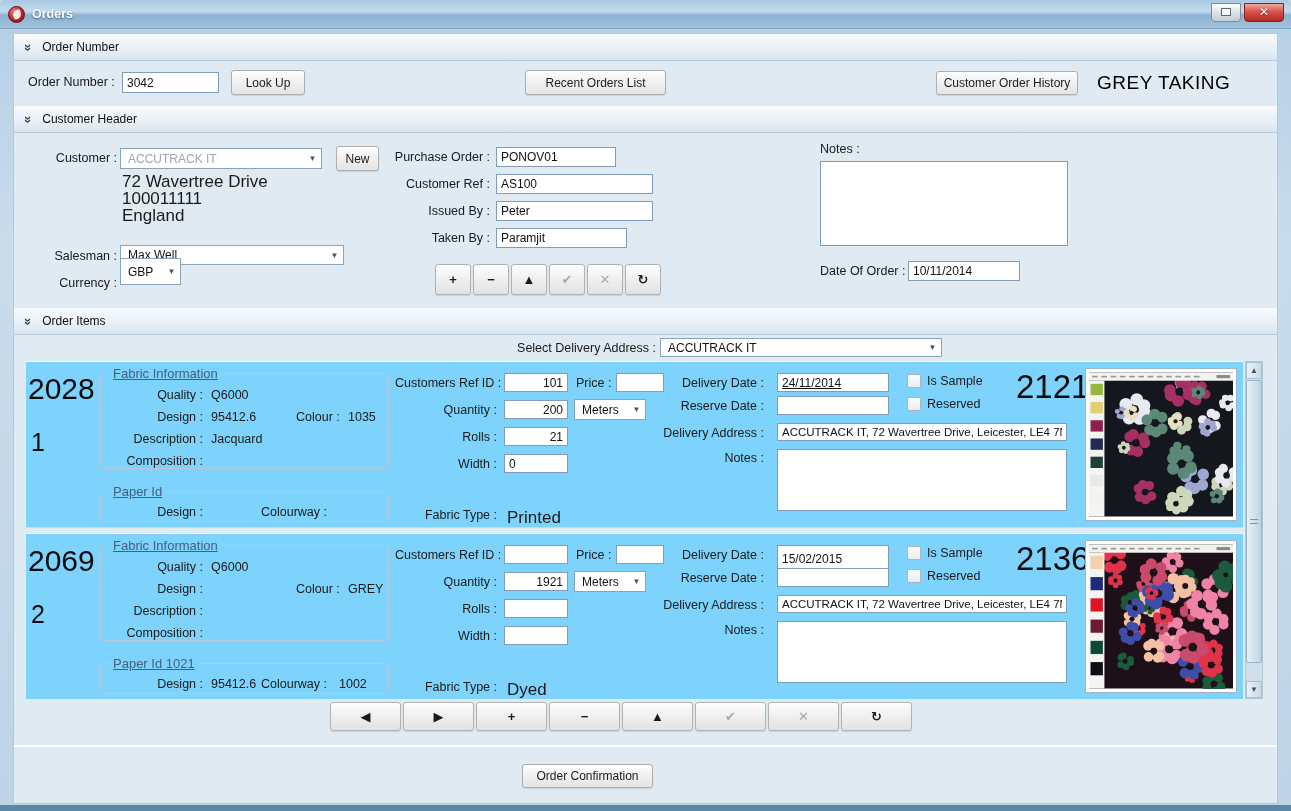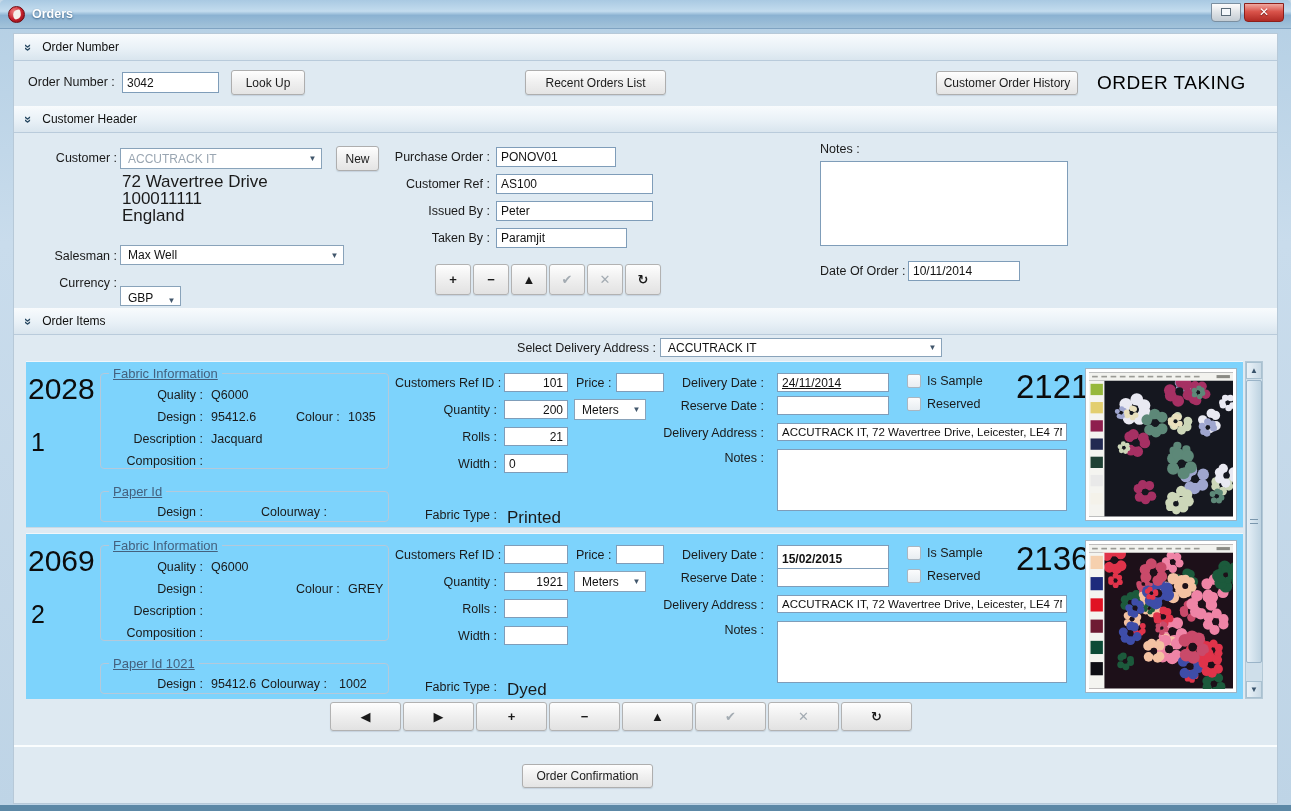--- a/index.html
+++ b/index.html
@@ -131,21 +131,21 @@
       <span class="chevron">»</span>
       <span class="section-label">Order Number</span>
     </div>
 
     <div class="row-ordernum">
       <span class="lbl" style="left:14px; top:14px;">Order Number :</span>
       <input class="fld" style="left: 108px; top: 11px; width: 97px; height: 21px;" value="3042">
       <button class="btn" style="left:217px; top:9px; width:74px; height:25px;">Look Up</button>
       <button class="btn" style="left:511px; top:9px; width:141px; height:25px;">Recent Orders List</button>
       <button class="btn" style="left:922px; top:10px; width:142px; height:24px;">Customer Order History</button>
-      <span class="heading-big" style="left:1083px; top:11px;">ORDER TAKING</span>
+      <span class="heading-big" style="left:1083px; top:11px;">GREY TAKING</span>
     </div>
 
     <div class="section-bar">
       <span class="chevron">»</span>
       <span class="section-label">Customer Header</span>
     </div>
 
     <div class="cust-area">
       <span class="lbl r" style="left:30px; top:18px; width:73px;">Customer :</span>
       <div class="combo ghost" style="left:106px; top:15px; width:202px; height:21px;">
@@ -156,21 +156,21 @@
       <span class="val" style="left:108px; top:39px;">72 Wavertree Drive</span>
       <span class="val" style="left:108px; top:56px;">100011111</span>
       <span class="val" style="left:108px; top:73px;">England</span>
 
       <span class="lbl r" style="left:30px; top:116px; width:73px;">Salesman :</span>
       <div class="combo" style="left:106px; top:112px; width:224px; height:20px;">
         <span>Max Well</span>
         <span class="arrow">▼</span>
       </div>
       <span class="lbl r" style="left:30px; top:143px; width:73px;">Currency :</span>
-      <div class="combo" style="left:106px; top:153px; width:61px; height:20px;align-items:flex-end;">
+      <div class="combo" style="left:106px; top:125px; width:61px; height:27px;">
         <span>GBP</span>
         <span class="arrow">▼</span>
       </div>
 
       <span class="lbl r" style="left:376px; top:17px; width:100px;">Purchase Order :</span>
       <input class="fld" style="left: 482px; top: 14px; width: 120px; height: 20px;" value="PONOV01">
       <span class="lbl r" style="left:376px; top:44px; width:100px;">Customer Ref :</span>
       <input class="fld" style="left: 482px; top: 41px; width: 157px; height: 20px;" value="AS100">
       <span class="lbl r" style="left:376px; top:71px; width:100px;">Issued By :</span>
       <input class="fld" style="left: 482px; top: 68px; width: 157px; height: 20px;" value="Peter">
@@ -514,21 +514,21 @@
     <span class="lbl r" style="left:369px; top:68px; width:102px;">Rolls :</span>
     <input class="fld num" style="left: 478px; top: 65px; width: 64px; height: 19px;" value="">
 
     <span class="lbl r" style="left:369px; top:95px; width:102px;">Width :</span>
     <input class="fld" style="left: 478px; top: 92px; width: 64px; height: 19px;" value="">
 
     <span class="lbl r" style="left:369px; top:146px; width:102px;">Fabric Type :</span>
     <span class="val" style="left:481px; top:146px;">Dyed</span>
 
     <span class="lbl r" style="left:640px; top:14px; width:98px;">Delivery Date :</span>
-    <input class="fld" style="left: 751px; top: 11px; width: 112px; height: 27px; font-weight: bold;" value="15/02/2015">
+    <input class="fld" style="left: 751px; top: 11px; width: 112px; height: 27px;" value="15/02/2015">
     <span class="lbl r" style="left:640px; top:37px; width:98px;">Reserve Date :</span>
     <input class="fld" style="left: 751px; top: 34px; width: 112px; height: 19px;" value="">
 
     <div class="cbox" style="left:881px; top:12px;">
       <span class="cb"></span>
       <span class="cblabel">Is Sample</span>
     </div>
     <div class="cbox" style="left:881px; top:35px;">
       <span class="cb"></span>
       <span class="cblabel">Reserved</span>

